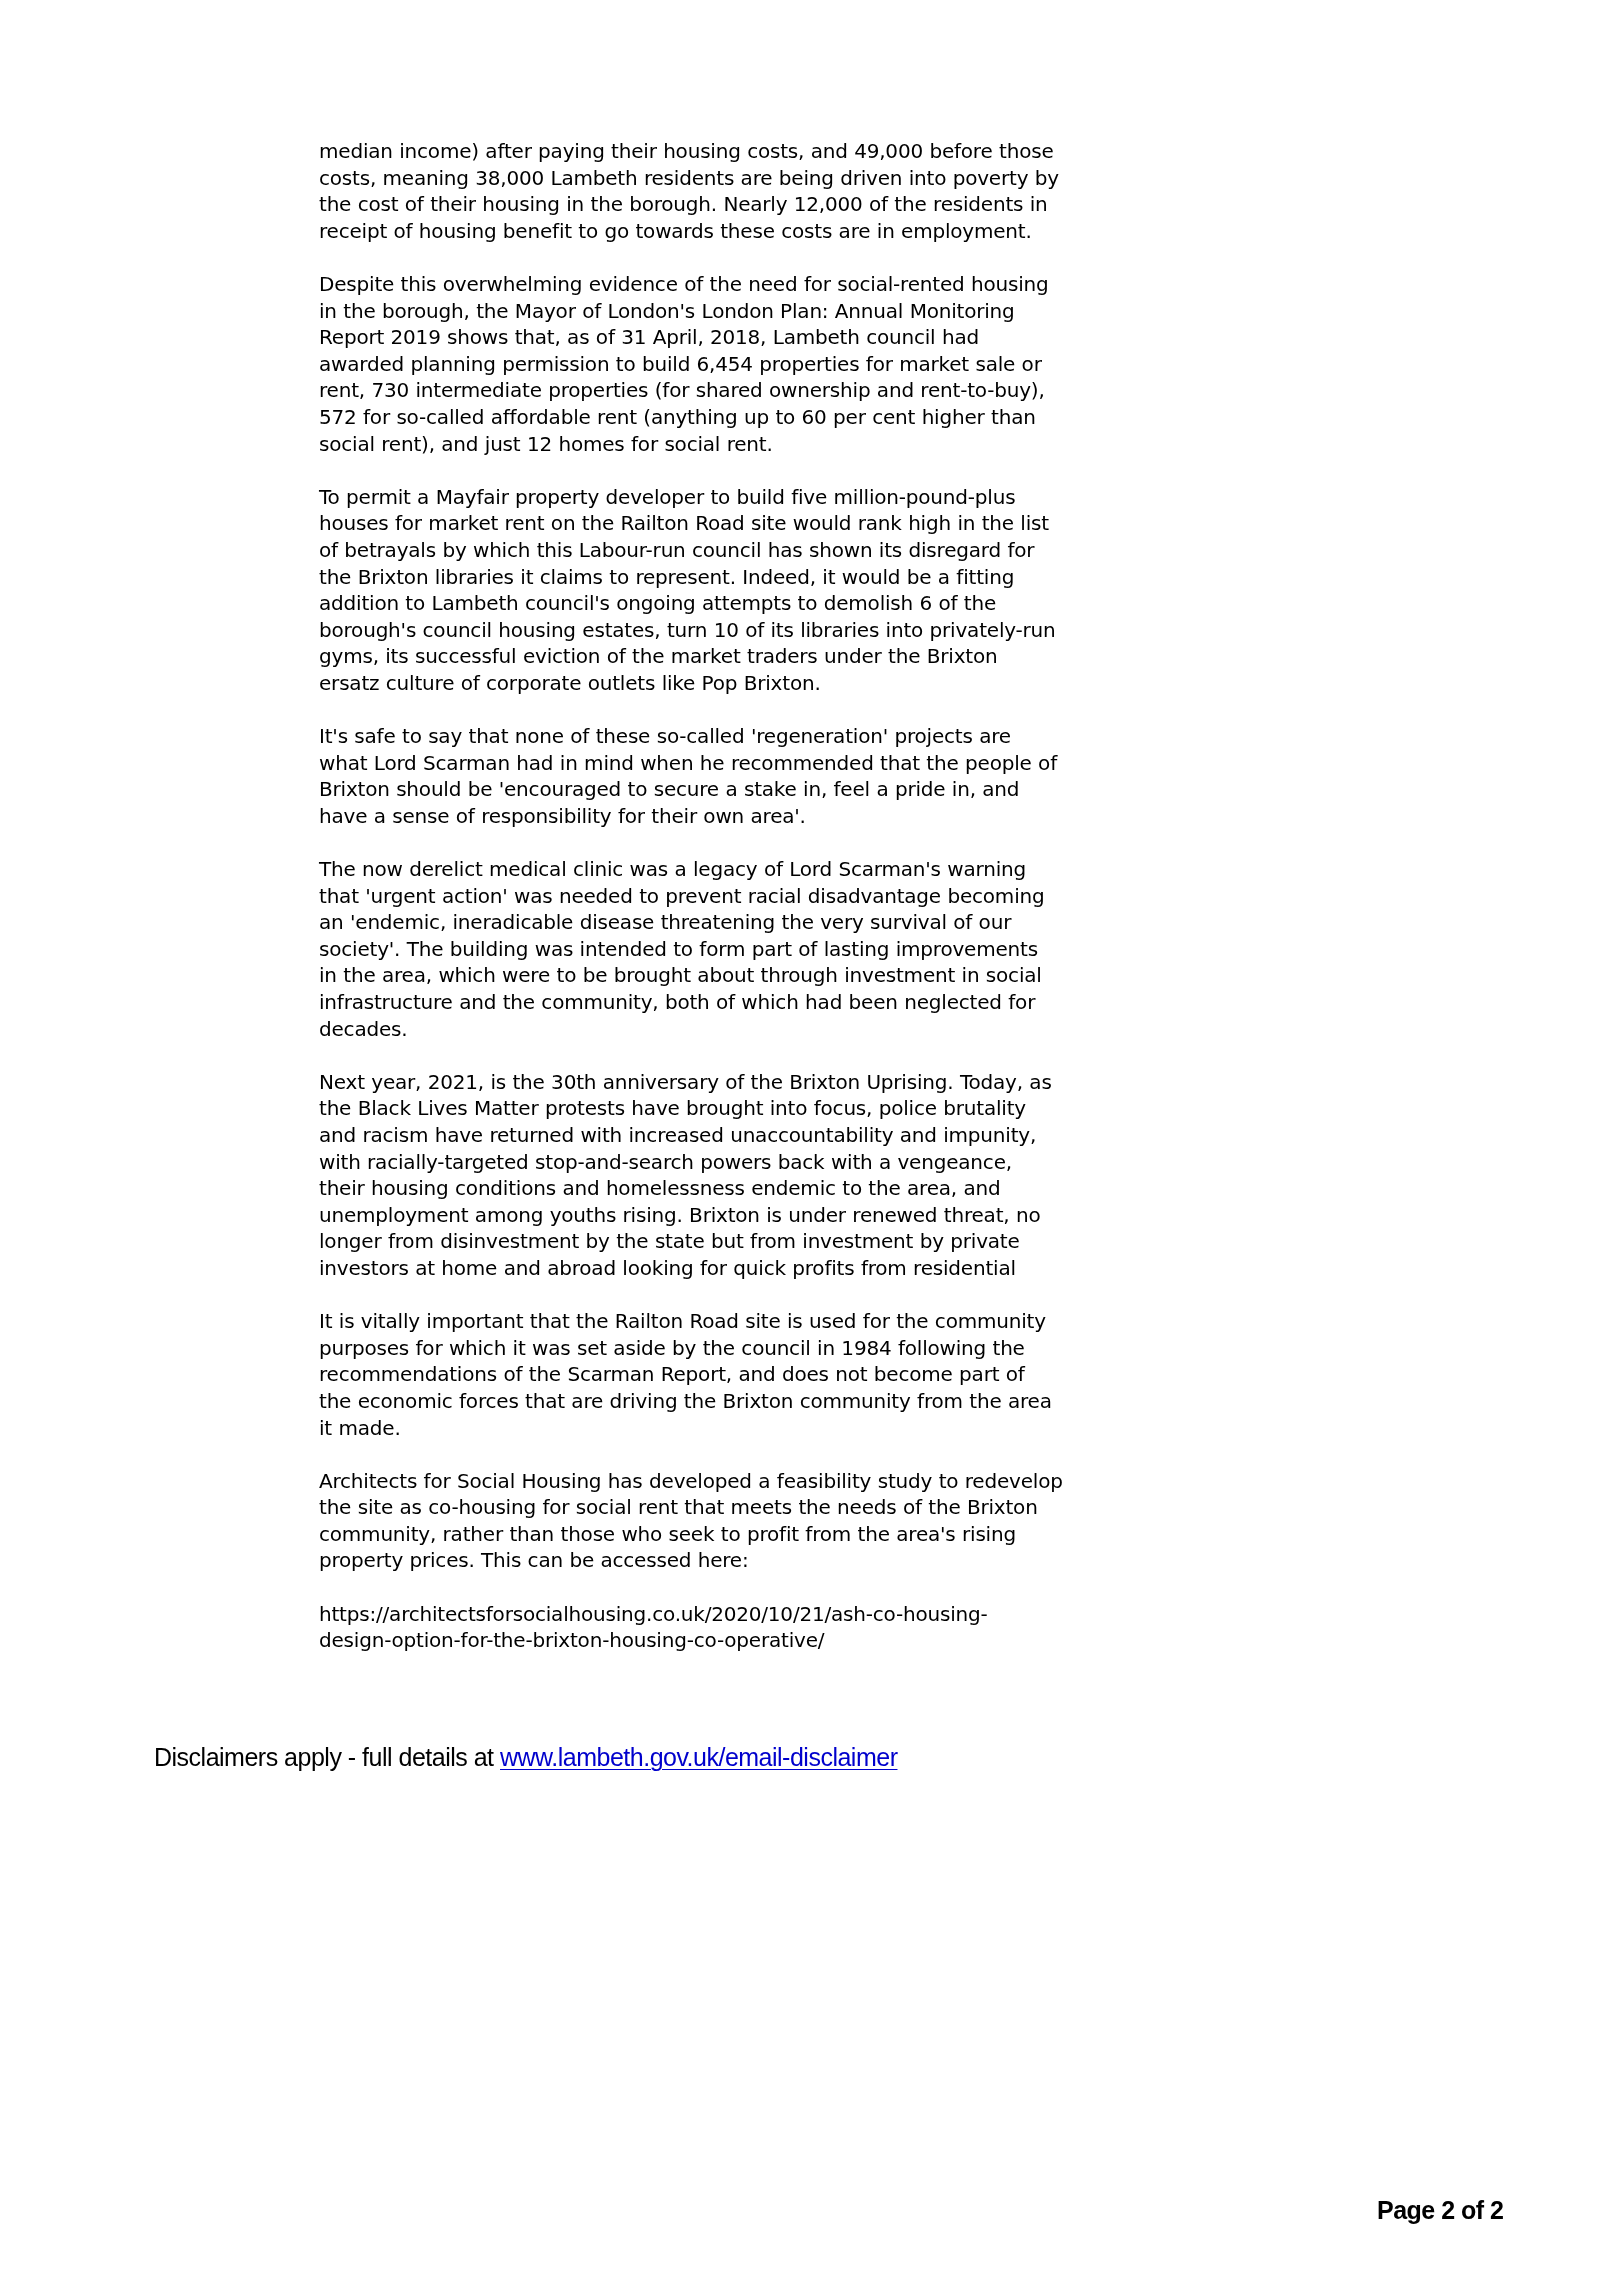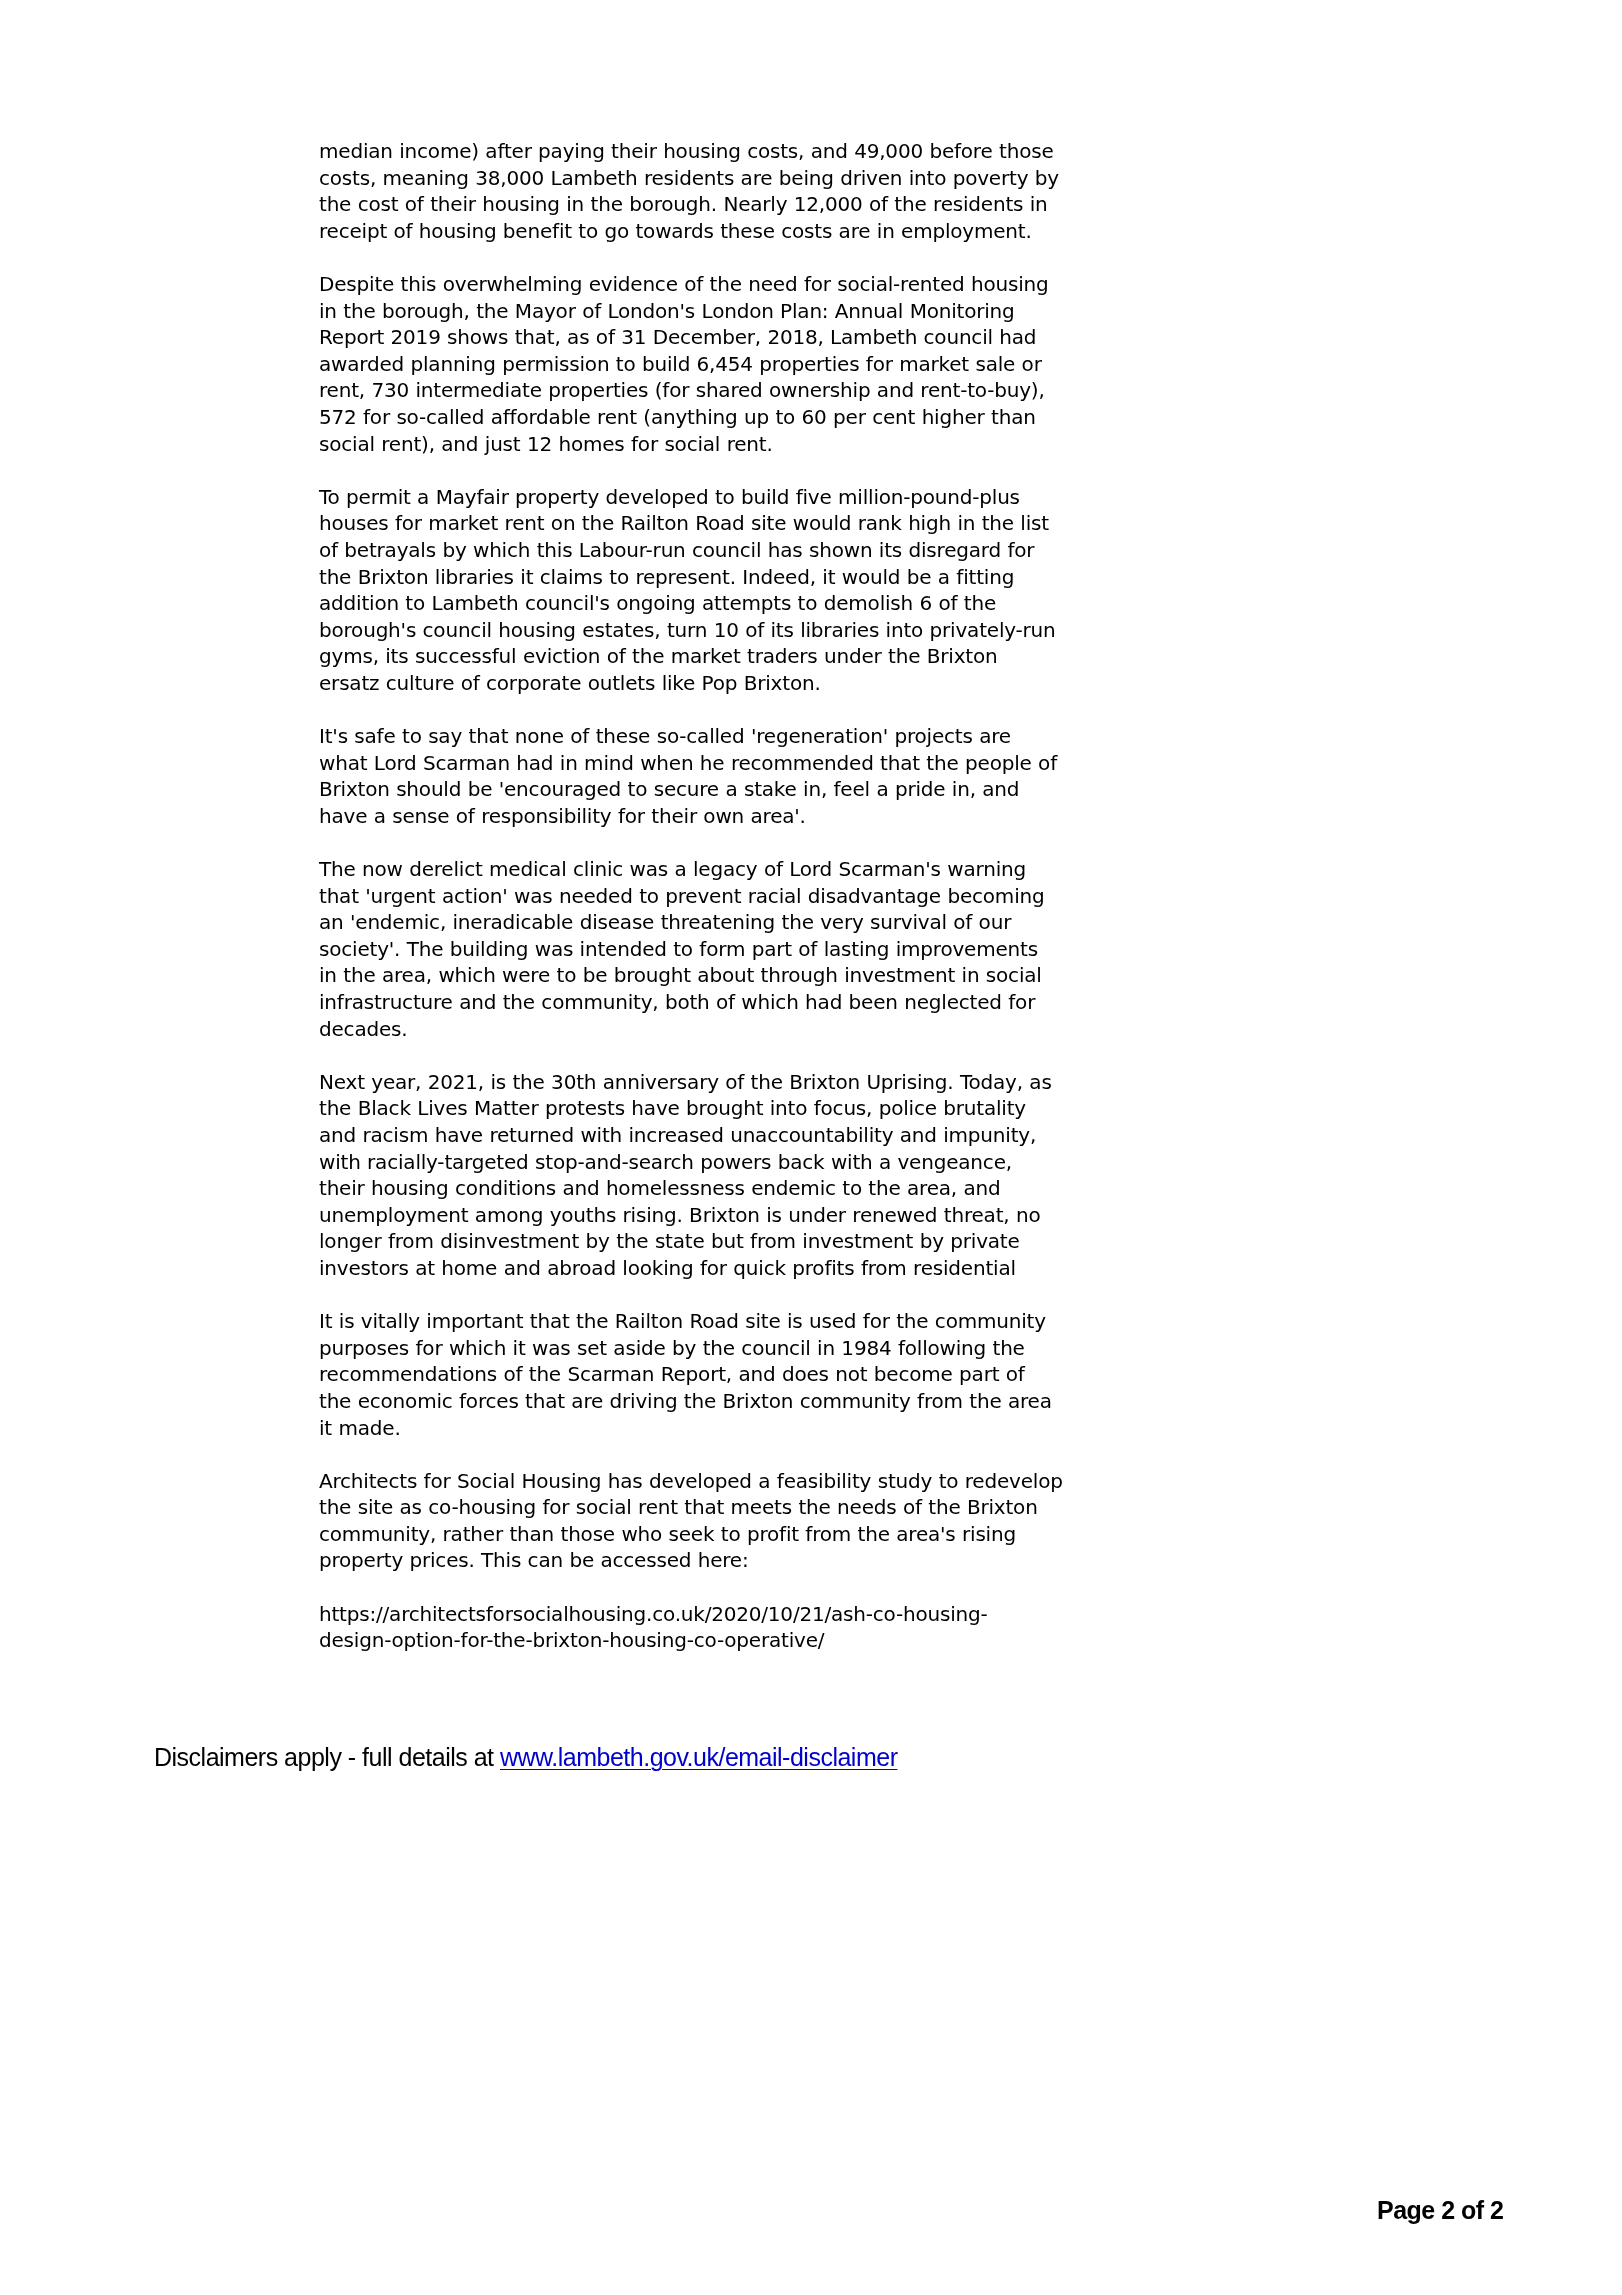--- a/index.html
+++ b/index.html
@@ -66,28 +66,28 @@
 <div class="body-text">
   <div class="para">
     <span class="line">median income) after paying their housing costs, and 49,000 before those</span>
     <span class="line">costs, meaning 38,000 Lambeth residents are being driven into poverty by</span>
     <span class="line">the cost of their housing in the borough. Nearly 12,000 of the residents in</span>
     <span class="line">receipt of housing benefit to go towards these costs are in employment.</span>
   </div>
   <div class="para">
     <span class="line">Despite this overwhelming evidence of the need for social-rented housing</span>
     <span class="line">in the borough, the Mayor of London's London Plan: Annual Monitoring</span>
-    <span class="line">Report 2019 shows that, as of 31 December, 2018, Lambeth council had</span>
+    <span class="line">Report 2019 shows that, as of 31 April, 2018, Lambeth council had</span>
     <span class="line">awarded planning permission to build 6,454 properties for market sale or</span>
     <span class="line">rent, 730 intermediate properties (for shared ownership and rent-to-buy),</span>
     <span class="line">572 for so-called affordable rent (anything up to 60 per cent higher than</span>
     <span class="line">social rent), and just 12 homes for social rent.</span>
   </div>
   <div class="para">
-    <span class="line">To permit a Mayfair property developed to build five million-pound-plus</span>
+    <span class="line">To permit a Mayfair property developer to build five million-pound-plus</span>
     <span class="line">houses for market rent on the Railton Road site would rank high in the list</span>
     <span class="line">of betrayals by which this Labour-run council has shown its disregard for</span>
     <span class="line">the Brixton libraries it claims to represent. Indeed, it would be a fitting</span>
     <span class="line">addition to Lambeth council's ongoing attempts to demolish 6 of the</span>
     <span class="line">borough's council housing estates, turn 10 of its libraries into privately-run</span>
     <span class="line">gyms, its successful eviction of the market traders under the Brixton</span>
     <span class="line">ersatz culture of corporate outlets like Pop Brixton.</span>
   </div>
   <div class="para">
     <span class="line">It's safe to say that none of these so-called 'regeneration' projects are</span>

